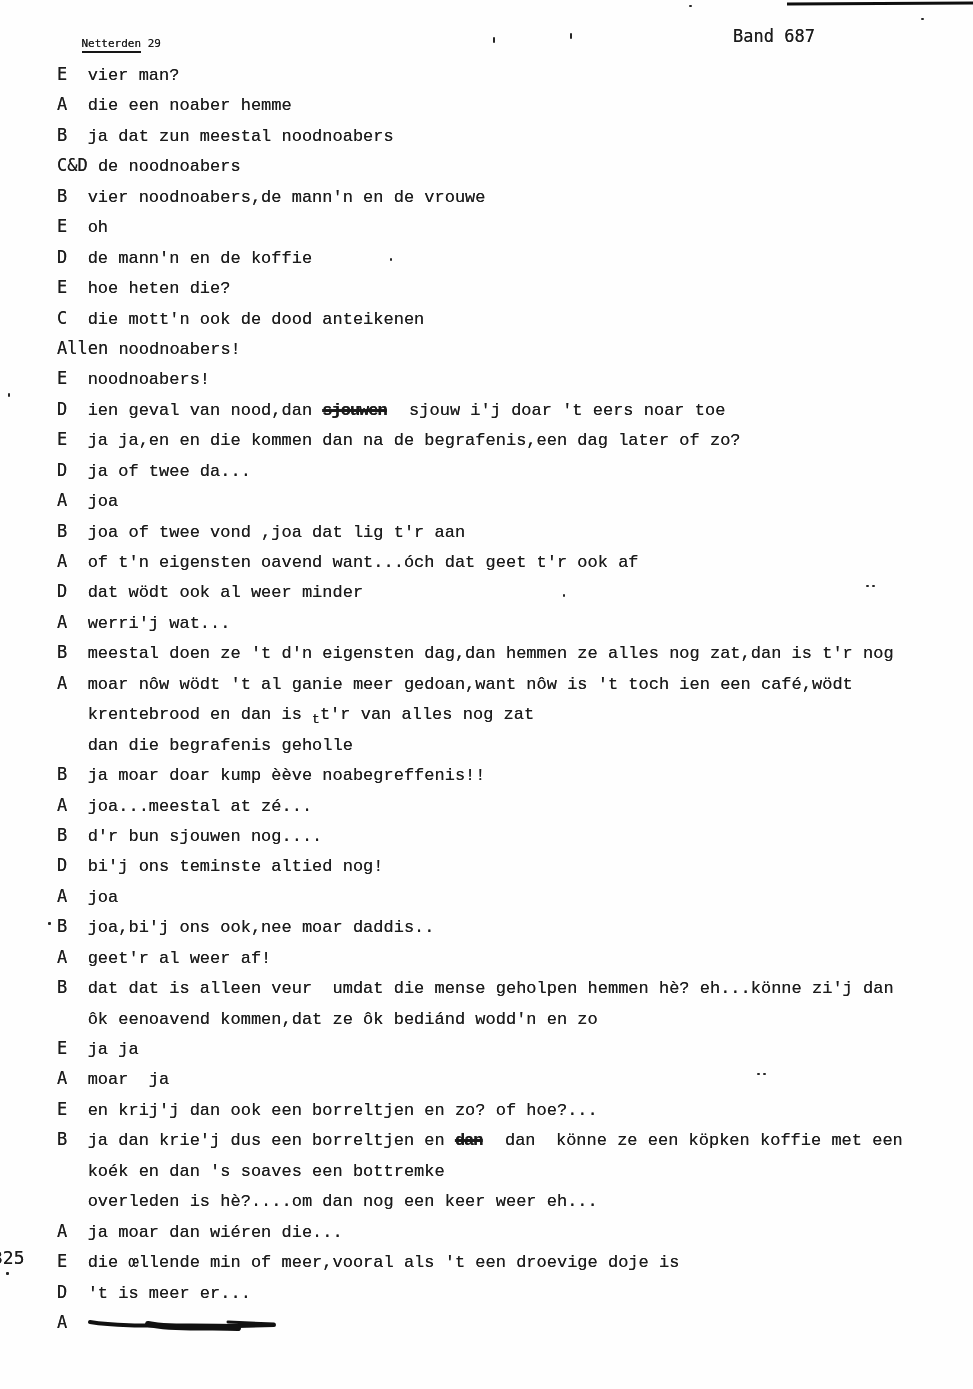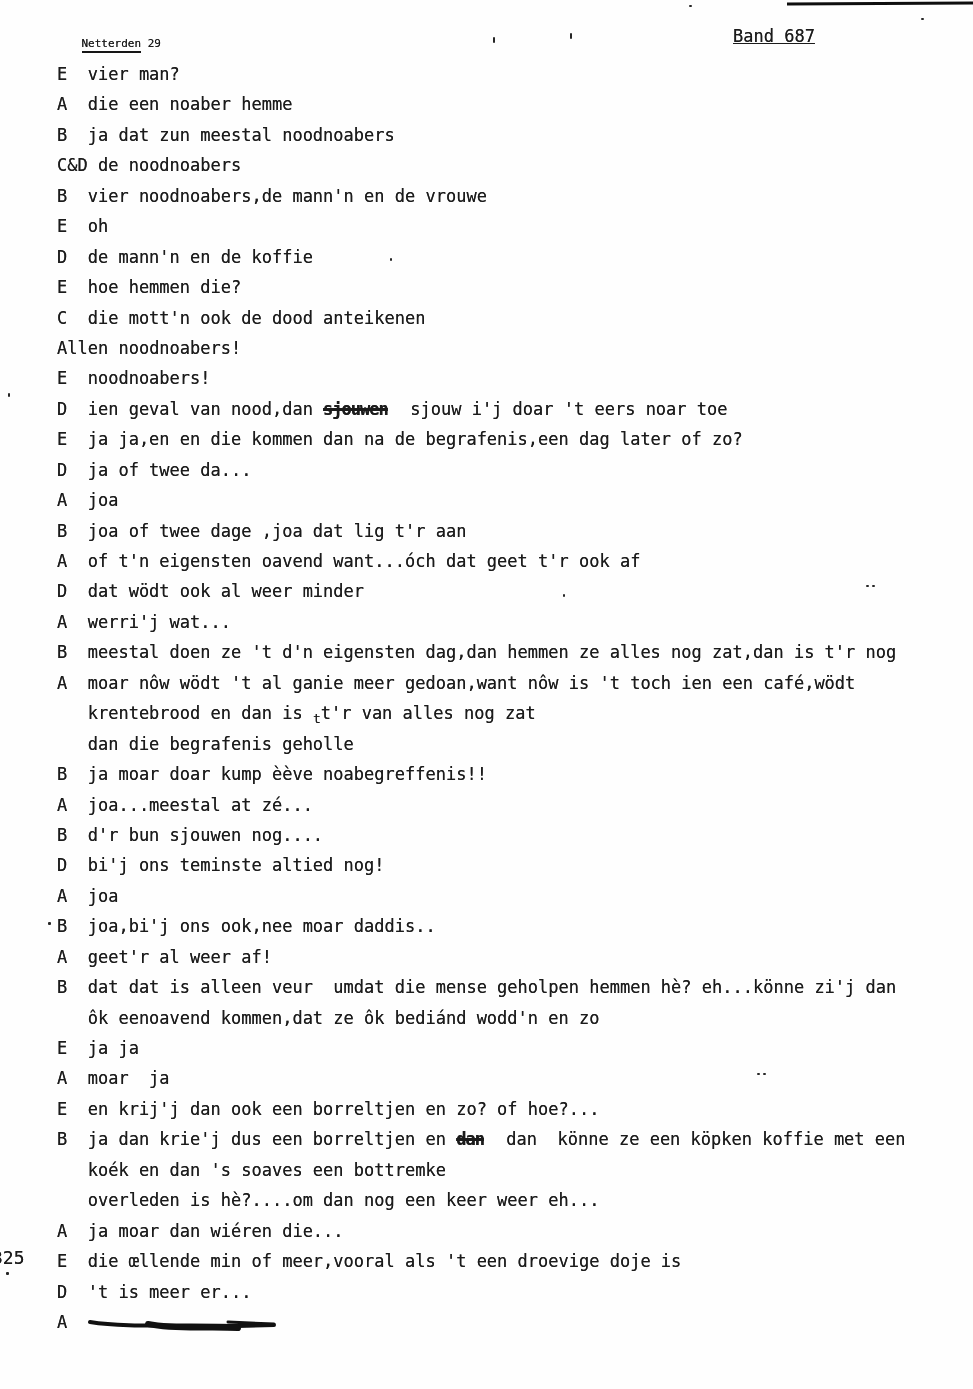--- a/index.html
+++ b/index.html
@@ -13,37 +13,37 @@
     position:relative;width:973px;height:1389px;overflow:hidden;
     background:#fefefe;
   }
   .typed{ text-shadow:0 0 0.5px rgba(10,10,10,0.75); }
   .header-title{
     position:absolute;left:55px;top:24px;font-size:11px;white-space:pre;
   }
   .title-word{ border-bottom:2.5px solid #161616; padding-bottom:1px; }
   .title-num{ margin-left:1ch; }
   .header-band{
-    position:absolute;left:733px;top:26px;font-size:17px;white-space:pre;text-decoration:underline;
+    position:absolute;left:733px;top:26px;font-size:17px;white-space:pre;
   }
   .artifact-line{
     position:absolute;left:787px;top:2px;width:186px;height:3px;
     background:#0e0e0e;transform:rotate(-0.25deg);
   }
   .margin-note{
     position:absolute;left:-8px;top:1247px;font-size:18px;
   }
   .transcript{
     position:absolute;left:57px;top:59px;width:912px;
   }
   .line{
     height:30.45px;line-height:30.45px;font-size:17px;white-space:pre;
   }
   .speaker{ display:inline-block;min-width:2ch;white-space:pre; }
-  .text{ margin-left:1ch;white-space:pre; }
+  .text{ margin-left:1ch;white-space:pre;font-family:Liberation Mono, monospace; }
   .struck{
     text-decoration:line-through;
     text-decoration-thickness:2.5px;
     font-weight:bold;
     letter-spacing:-1px;
     margin-right:2px;
   }
   sub.subchar{ font-size:13px; }
   .speck{
     position:absolute;background:#262626;border-radius:1px;
@@ -66,29 +66,29 @@
   <div class="margin-note typed">325</div>
 
   <div class="transcript typed">
       <div class="line"><span class="speaker">E</span><span class="text"><span>vier man?</span></span></div>
       <div class="line"><span class="speaker">A</span><span class="text"><span>die een noaber hemme</span></span></div>
       <div class="line"><span class="speaker">B</span><span class="text"><span>ja dat zun meestal noodnoabers</span></span></div>
       <div class="line"><span class="speaker">C&amp;D</span><span class="text"><span>de noodnoabers</span></span></div>
       <div class="line"><span class="speaker">B</span><span class="text"><span>vier noodnoabers,de mann'n en de vrouwe</span></span></div>
       <div class="line"><span class="speaker">E</span><span class="text"><span>oh</span></span></div>
       <div class="line"><span class="speaker">D</span><span class="text"><span>de mann'n en de koffie</span></span></div>
-      <div class="line"><span class="speaker">E</span><span class="text"><span>hoe hemmen die?</span></span></div>
+      <div class="line"><span class="speaker">E</span><span class="text"><span>hoe heten die?</span></span></div>
       <div class="line"><span class="speaker">C</span><span class="text"><span>die mott'n ook de dood anteikenen</span></span></div>
       <div class="line"><span class="speaker">Allen</span><span class="text"><span>noodnoabers!</span></span></div>
       <div class="line"><span class="speaker">E</span><span class="text"><span>noodnoabers!</span></span></div>
       <div class="line"><span class="speaker">D</span><span class="text"><span>ien geval van nood,dan </span><span class="struck">sjouwen</span><span>  sjouw i'j doar 't eers noar toe</span></span></div>
       <div class="line"><span class="speaker">E</span><span class="text"><span>ja ja,en en die kommen dan na de begrafenis,een dag later of zo?</span></span></div>
       <div class="line"><span class="speaker">D</span><span class="text"><span>ja of twee da...</span></span></div>
       <div class="line"><span class="speaker">A</span><span class="text"><span>joa</span></span></div>
-      <div class="line"><span class="speaker">B</span><span class="text"><span>joa of twee dage ,joa dat lig t'r aan</span></span></div>
+      <div class="line"><span class="speaker">B</span><span class="text"><span>joa of twee vond ,joa dat lig t'r aan</span></span></div>
       <div class="line"><span class="speaker">A</span><span class="text"><span>of t'n eigensten oavend want...óch dat geet t'r ook af</span></span></div>
       <div class="line"><span class="speaker">D</span><span class="text"><span>dat wödt ook al weer minder</span></span></div>
       <div class="line"><span class="speaker">A</span><span class="text"><span>werri'j wat...</span></span></div>
       <div class="line"><span class="speaker">B</span><span class="text"><span>meestal doen ze 't d'n eigensten dag,dan hemmen ze alles nog zat,dan is t'r nog</span></span></div>
       <div class="line"><span class="speaker">A</span><span class="text"><span>moar nôw wödt 't al ganie meer gedoan,want nôw is 't toch ien een café,wödt</span></span></div>
       <div class="line"><span class="speaker"></span><span class="text"><span>krentebrood en dan is </span><sub class="subchar">t</sub><span>t'r van alles nog zat</span></span></div>
       <div class="line"><span class="speaker"></span><span class="text"><span>dan die begrafenis geholle</span></span></div>
       <div class="line"><span class="speaker">B</span><span class="text"><span>ja moar doar kump èève noabegreffenis!!</span></span></div>
       <div class="line"><span class="speaker">A</span><span class="text"><span>joa...meestal at zé...</span></span></div>
       <div class="line"><span class="speaker">B</span><span class="text"><span>d'r bun sjouwen nog....</span></span></div>

